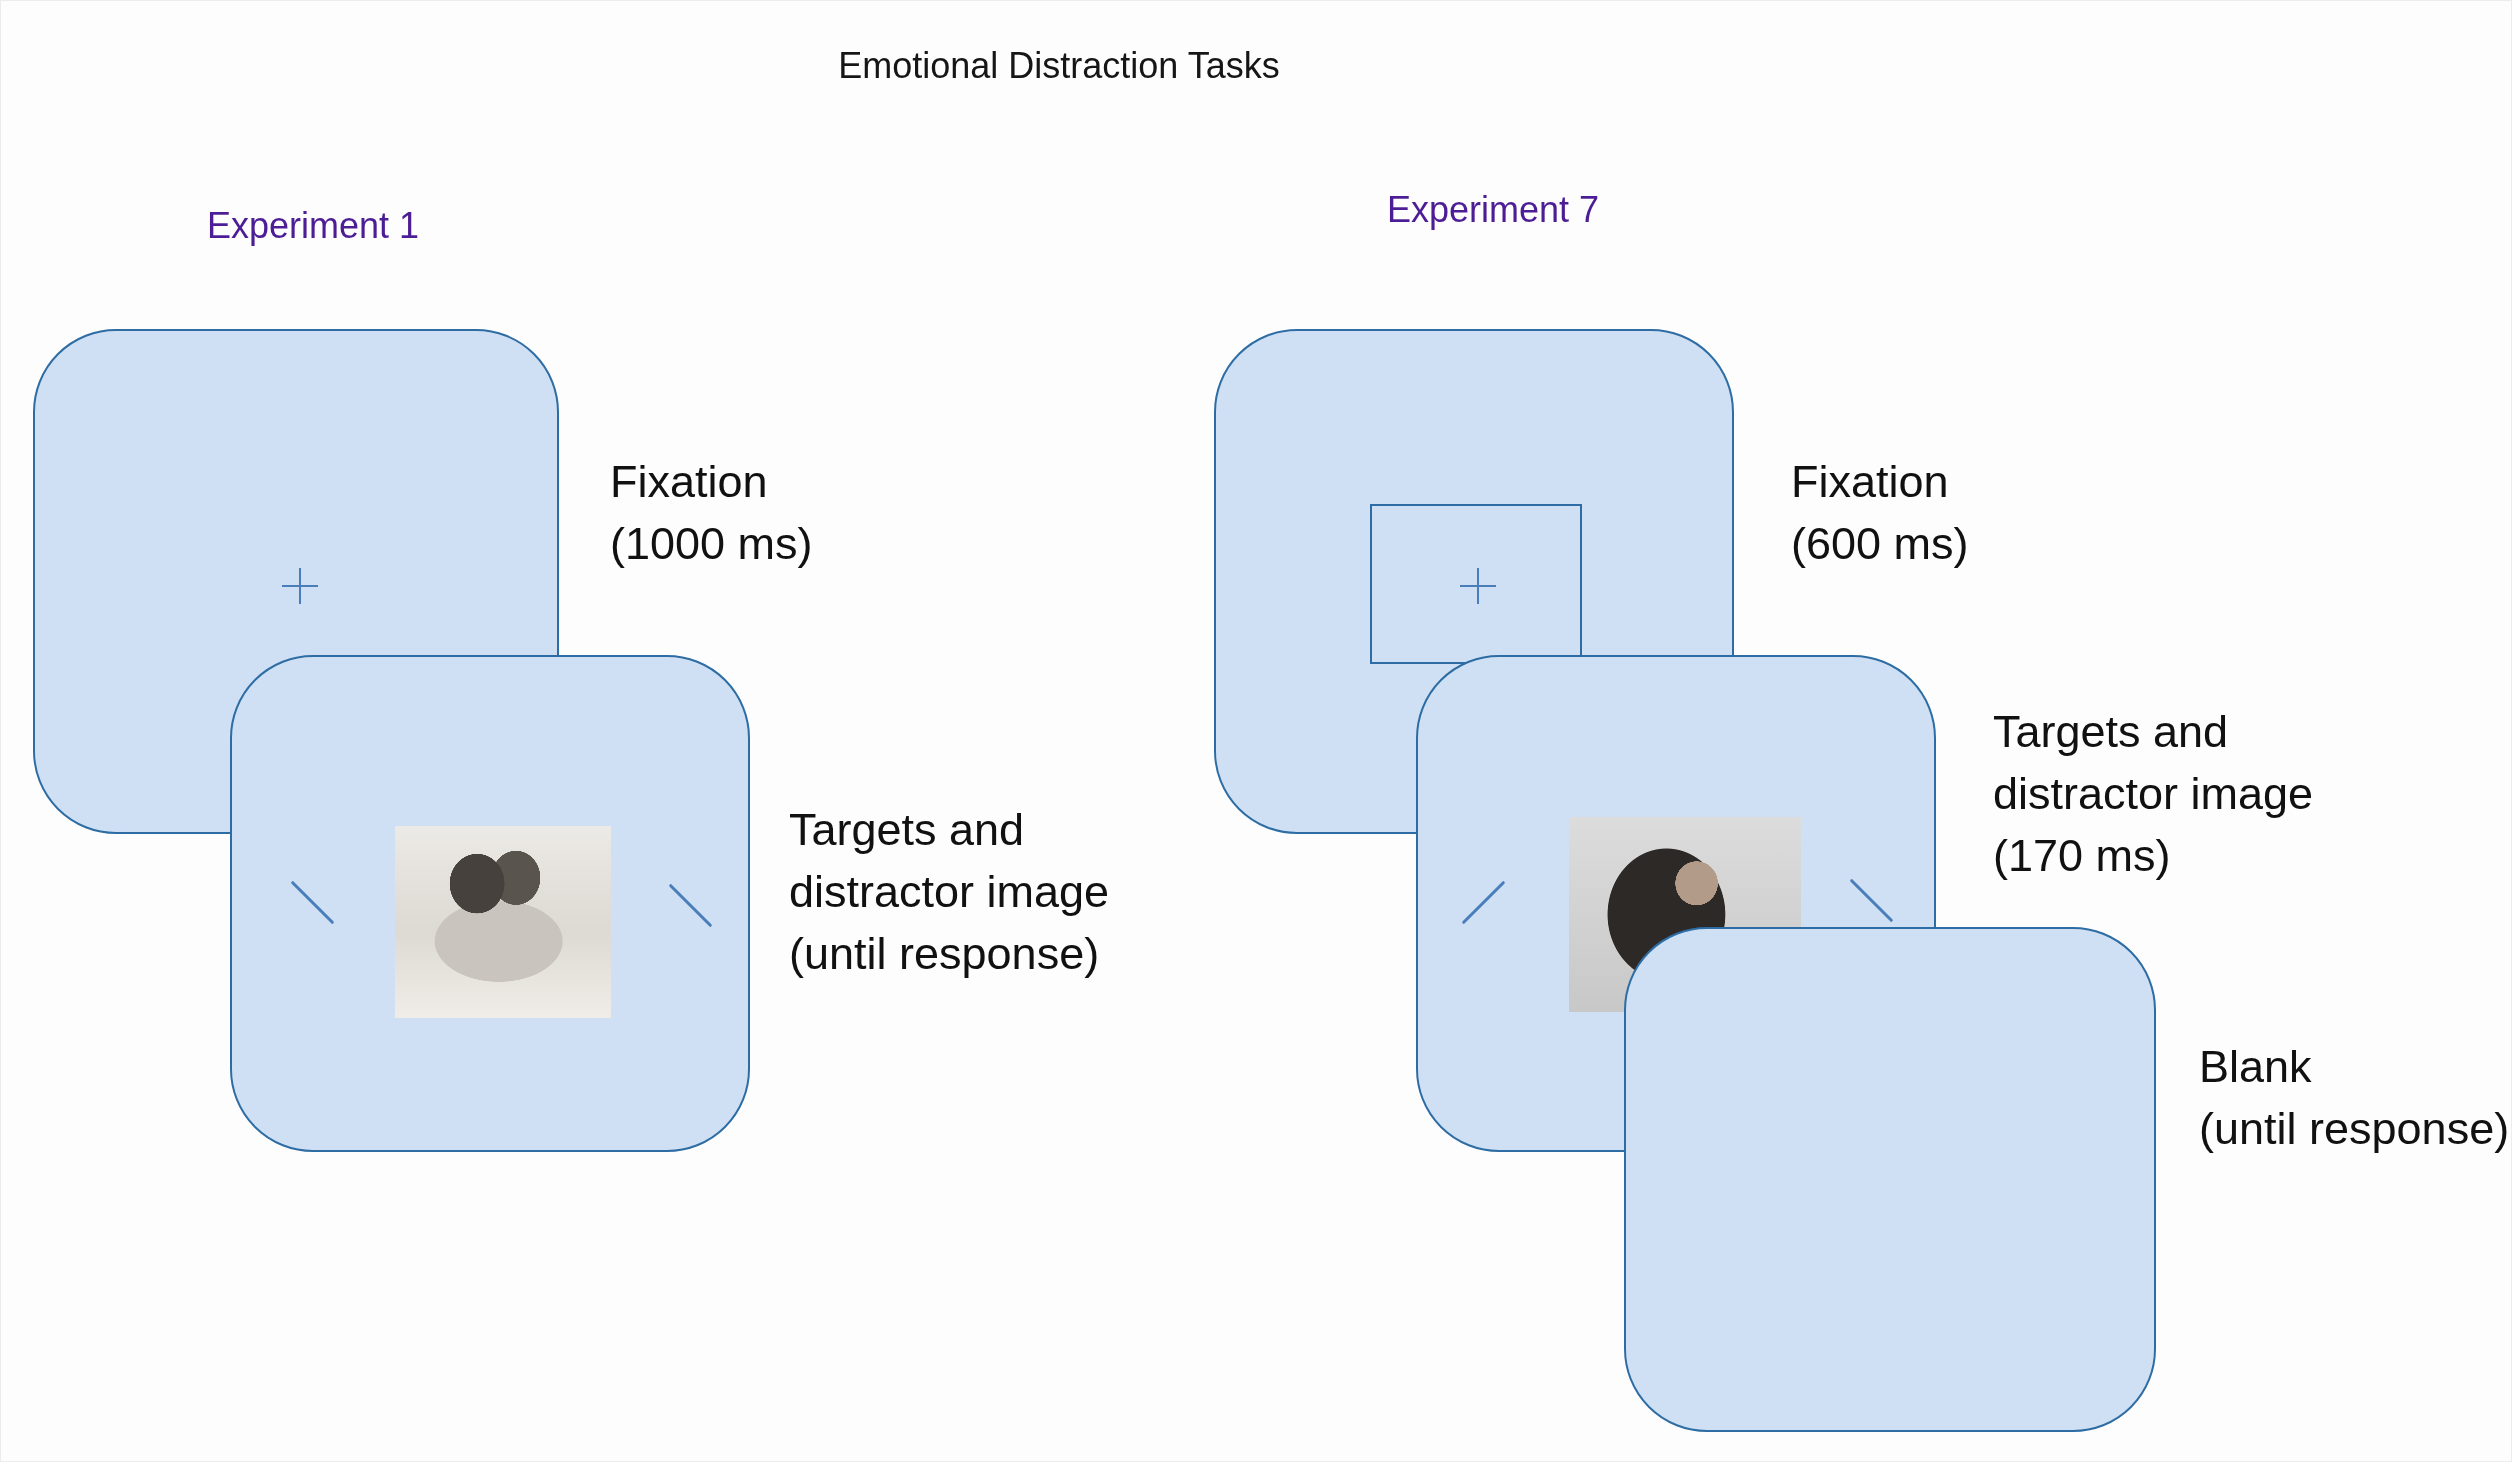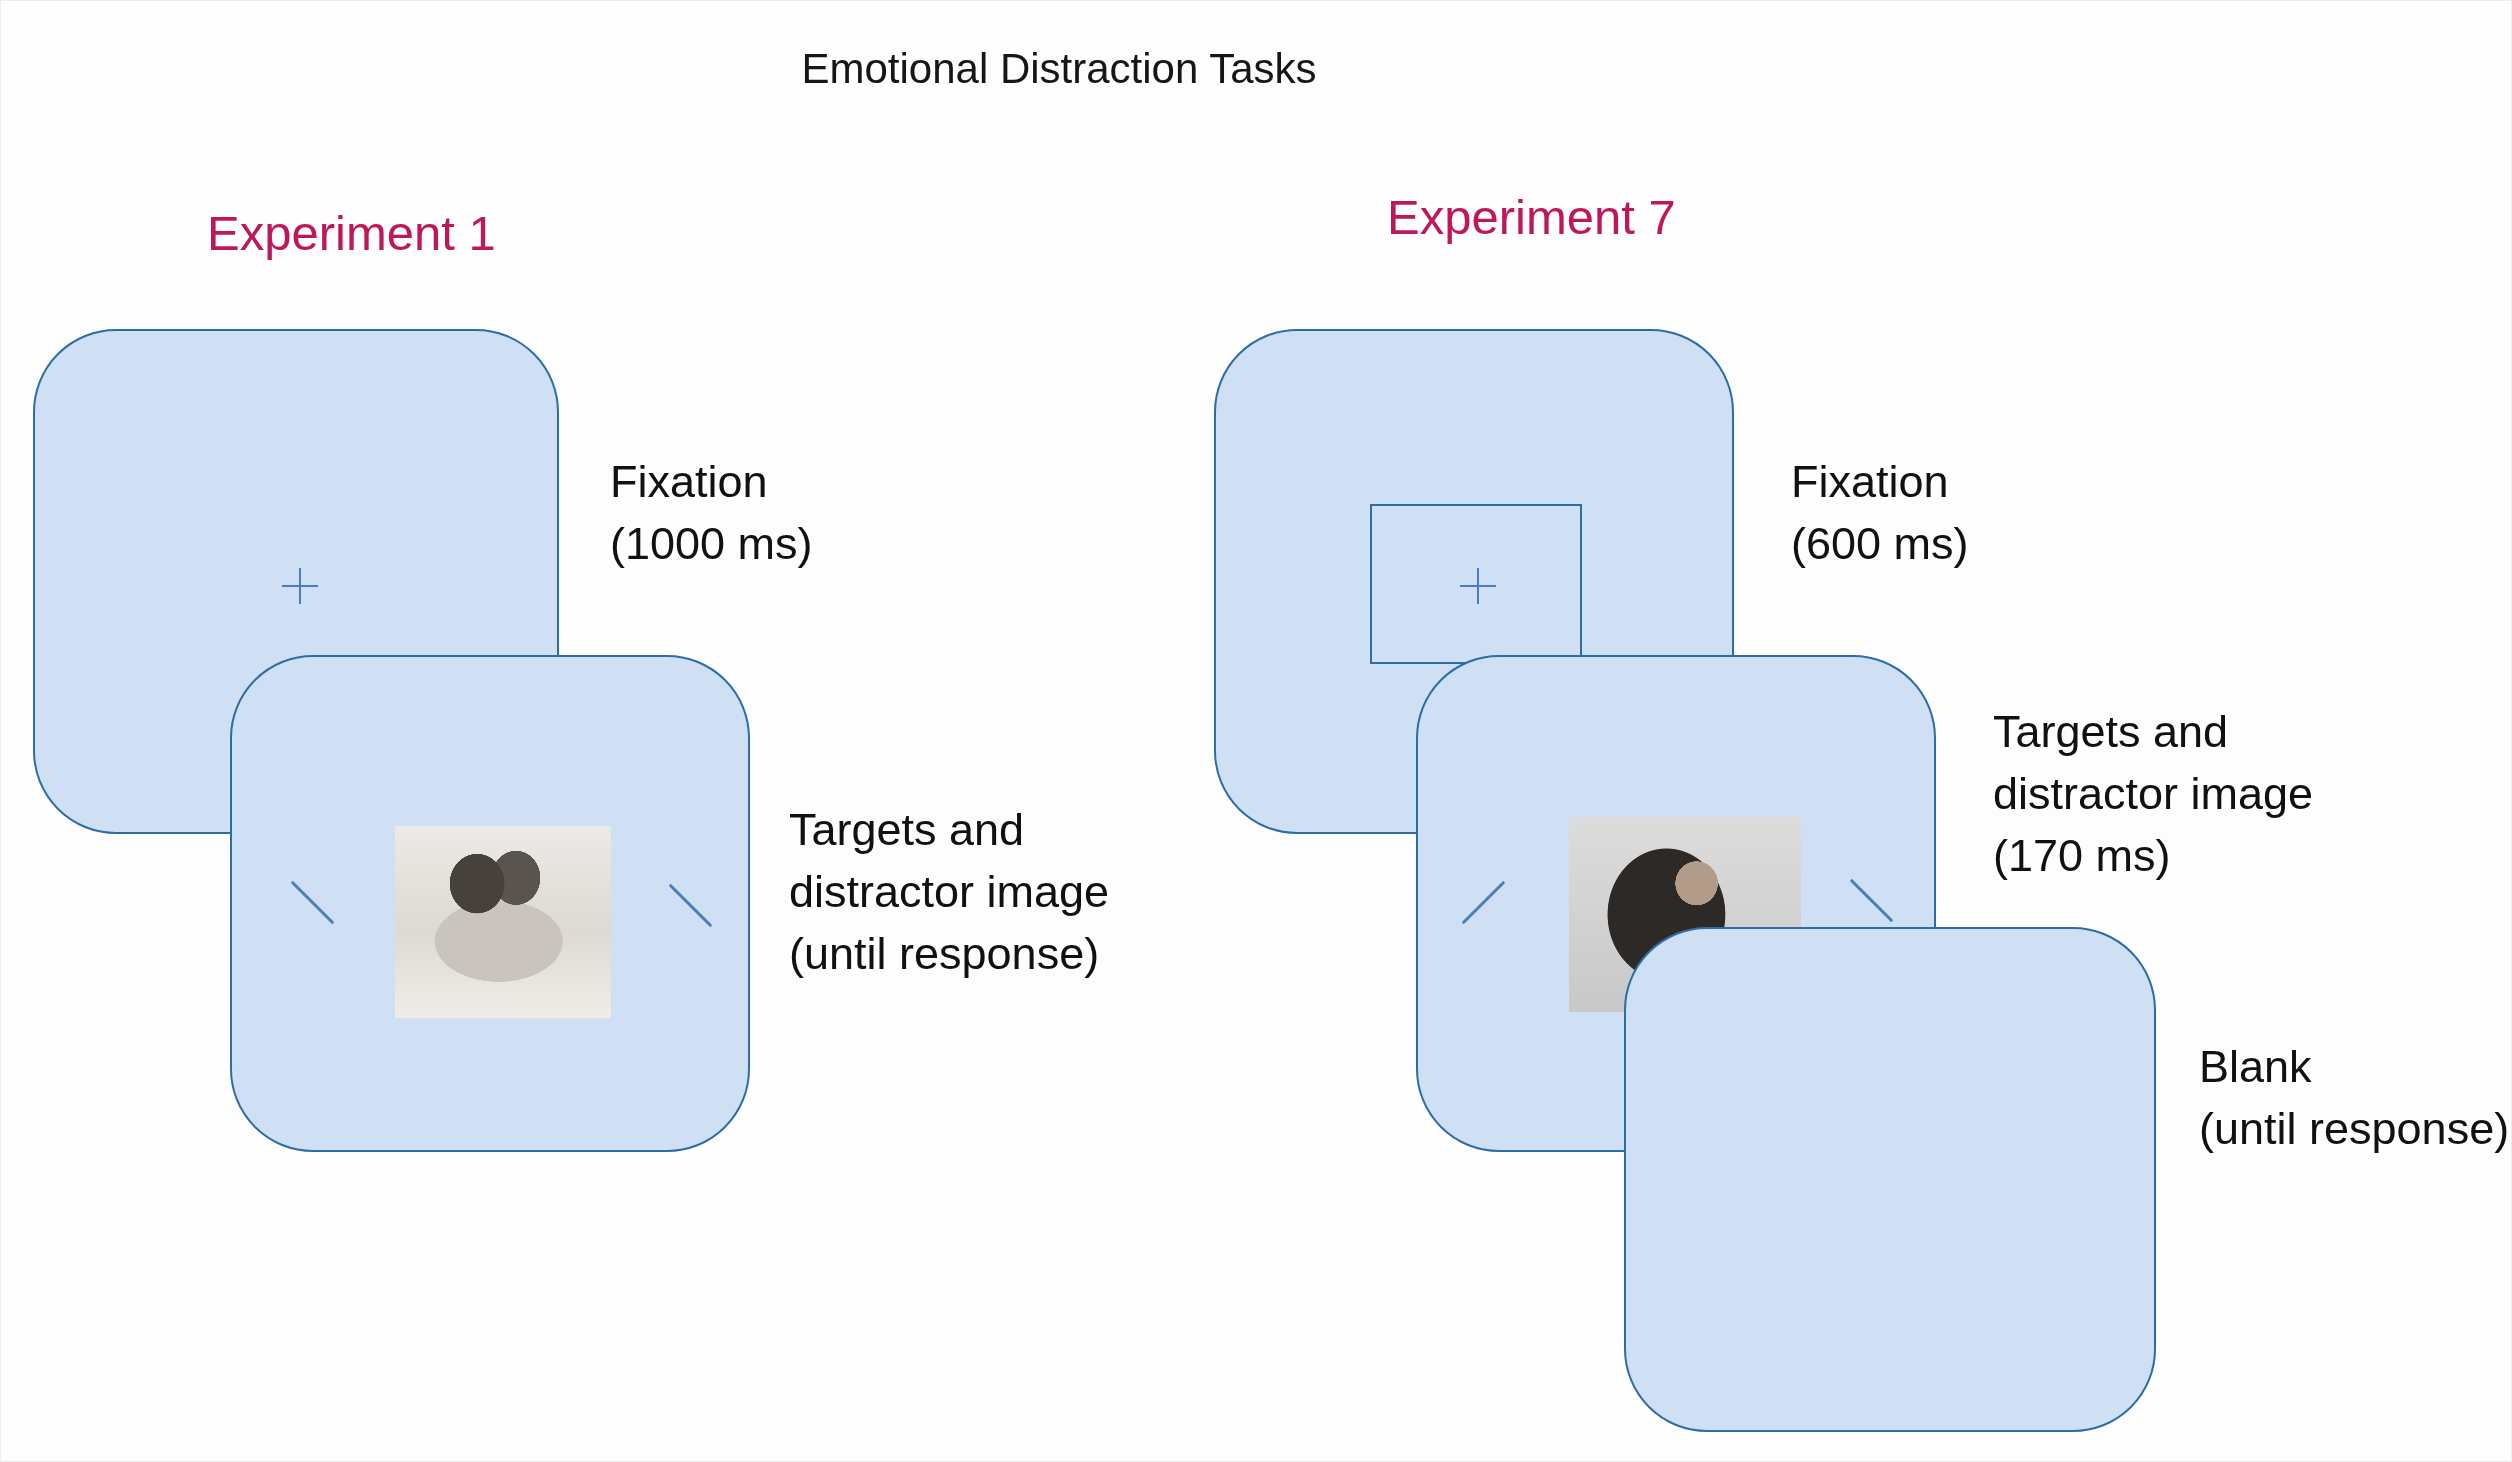--- a/index.html
+++ b/index.html
@@ -16,30 +16,30 @@
     box-sizing: border-box;
     font-family: "Liberation Sans", sans-serif;
     color: #111111;
     overflow: hidden;
   }
   .title {
     position: absolute;
     left: 1058px;
     top: 44px;
     transform: translateX(-50%);
-    font-size: 42px;
+    font-size: 36px;
     font-weight: 400;
     color: #161616;
     white-space: nowrap;
   }
   .exp-heading {
     position: absolute;
-    font-size: 49px;
+    font-size: 36px;
     font-weight: 400;
-    color: #be185d;
+    color: #4c1d95;
     white-space: nowrap;
   }
   .card {
     position: absolute;
     background: #cfe0f4;
     border: 2.3px solid #2e6da4;
     border-radius: 83px;
     box-sizing: border-box;
   }
   .label {

